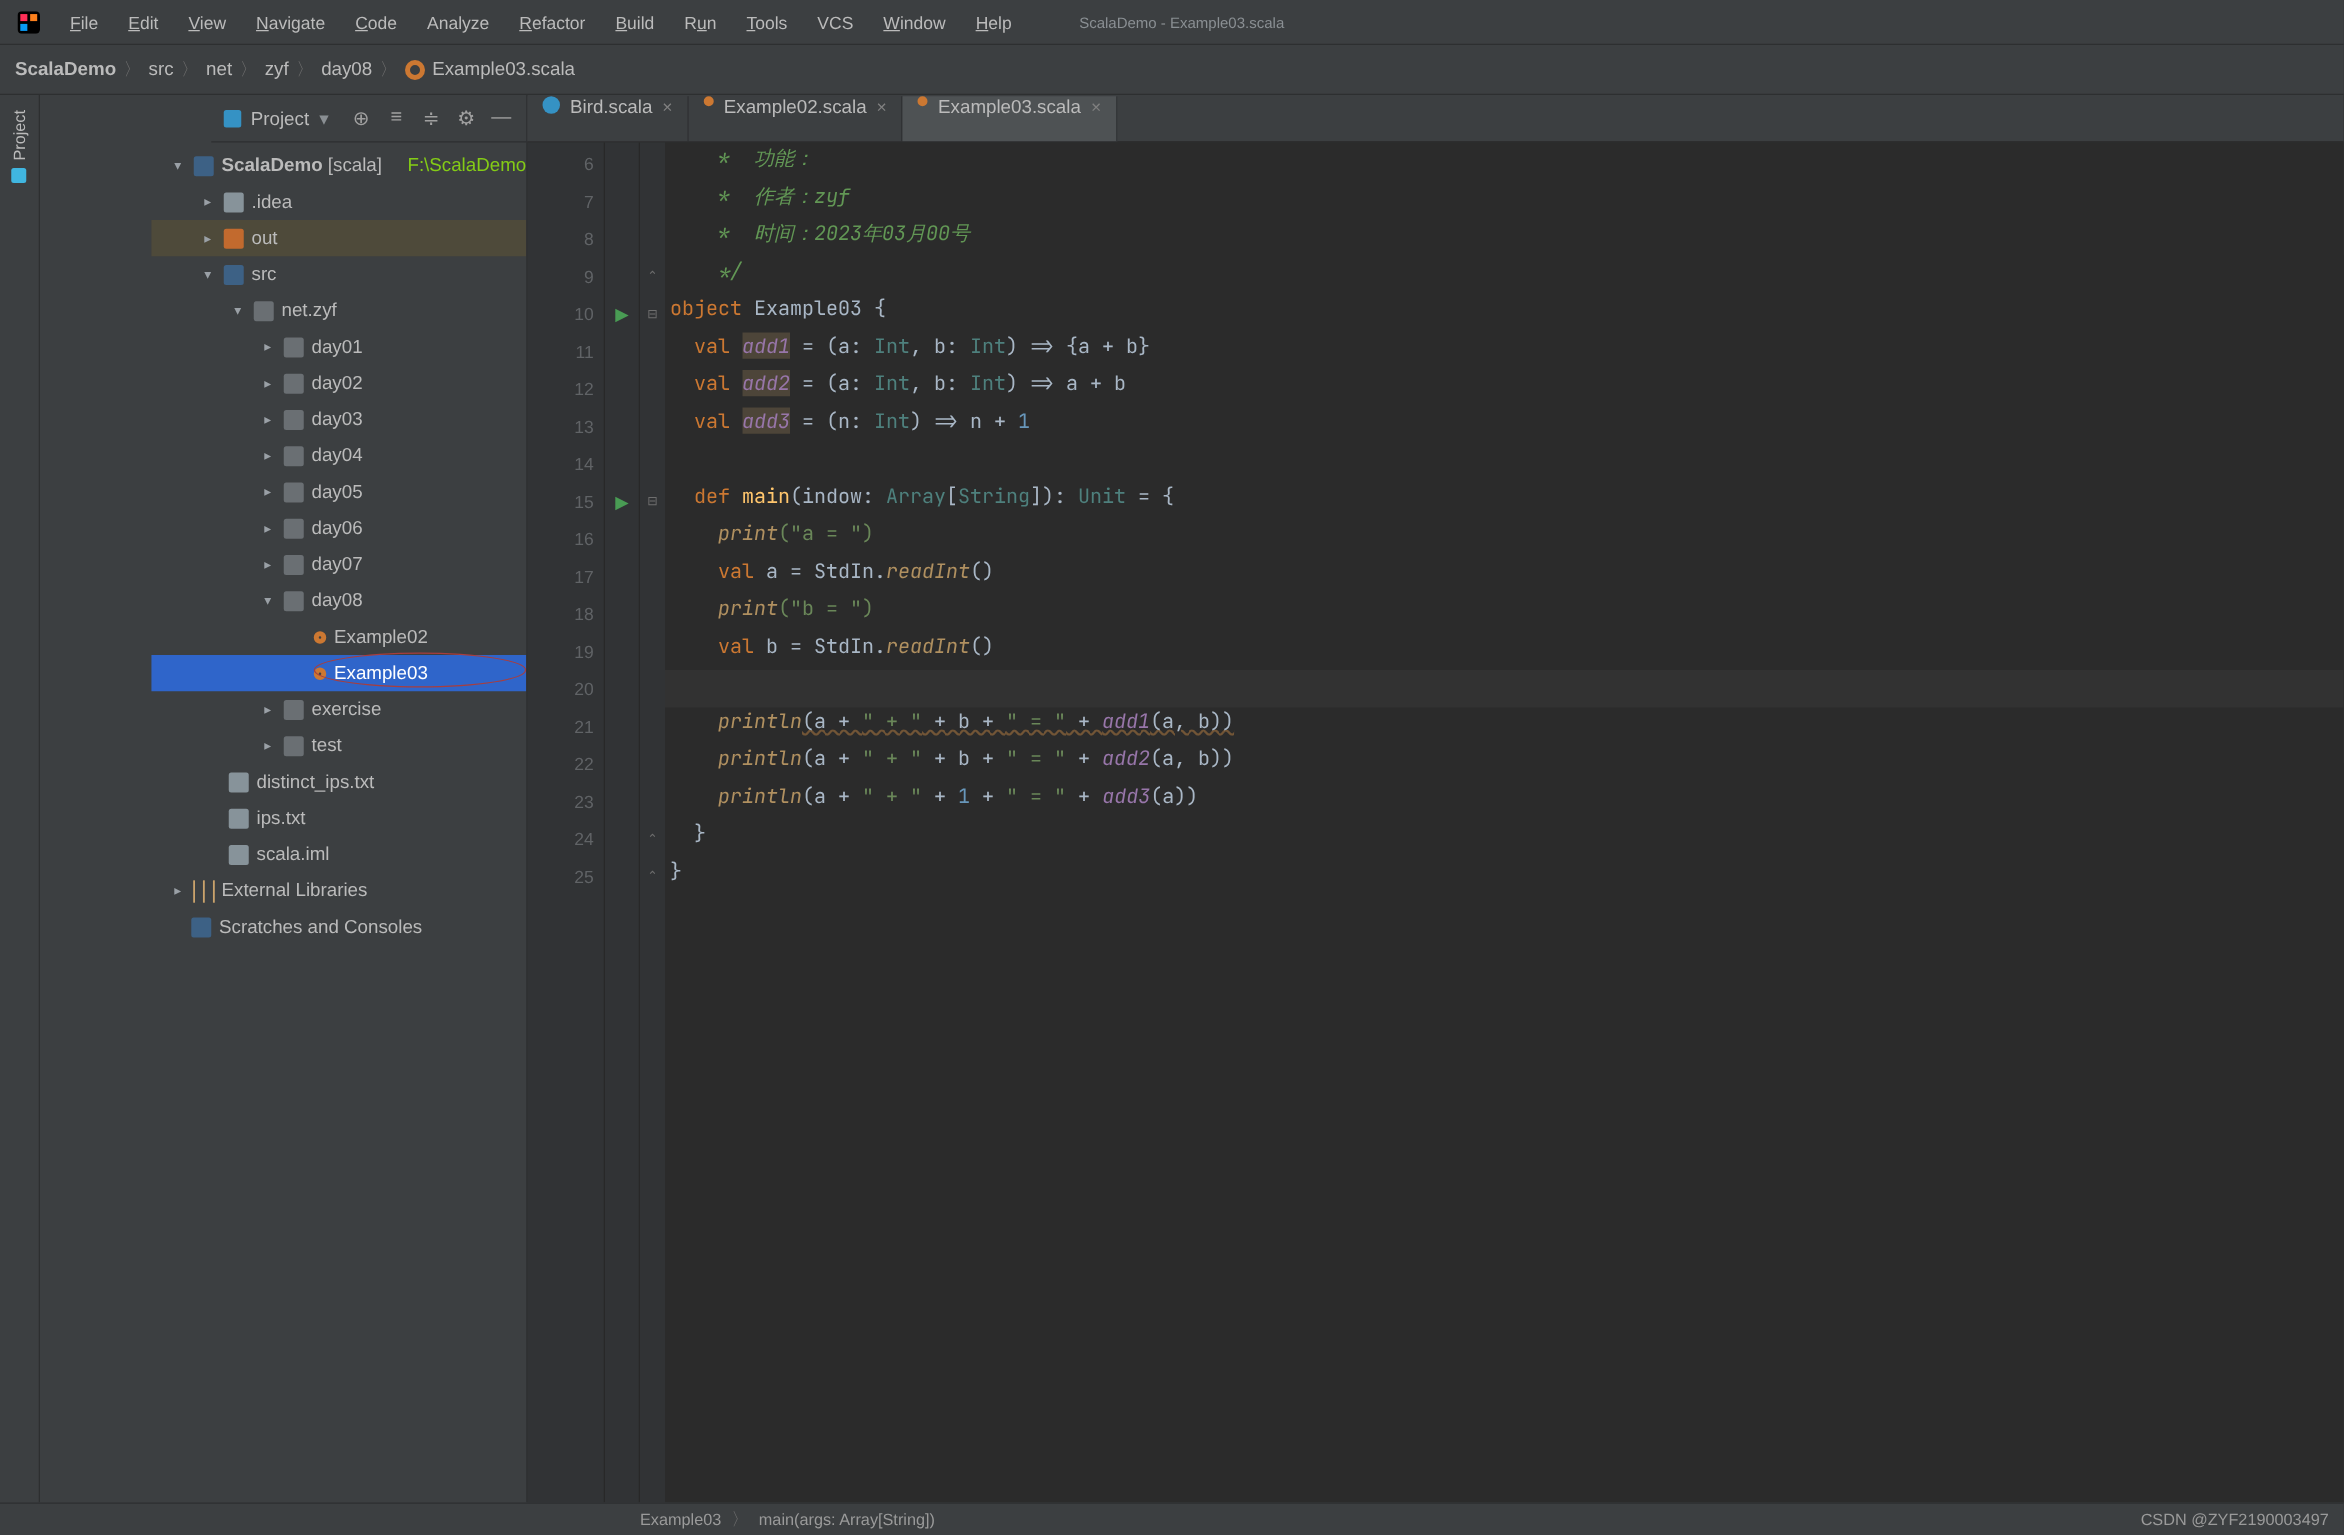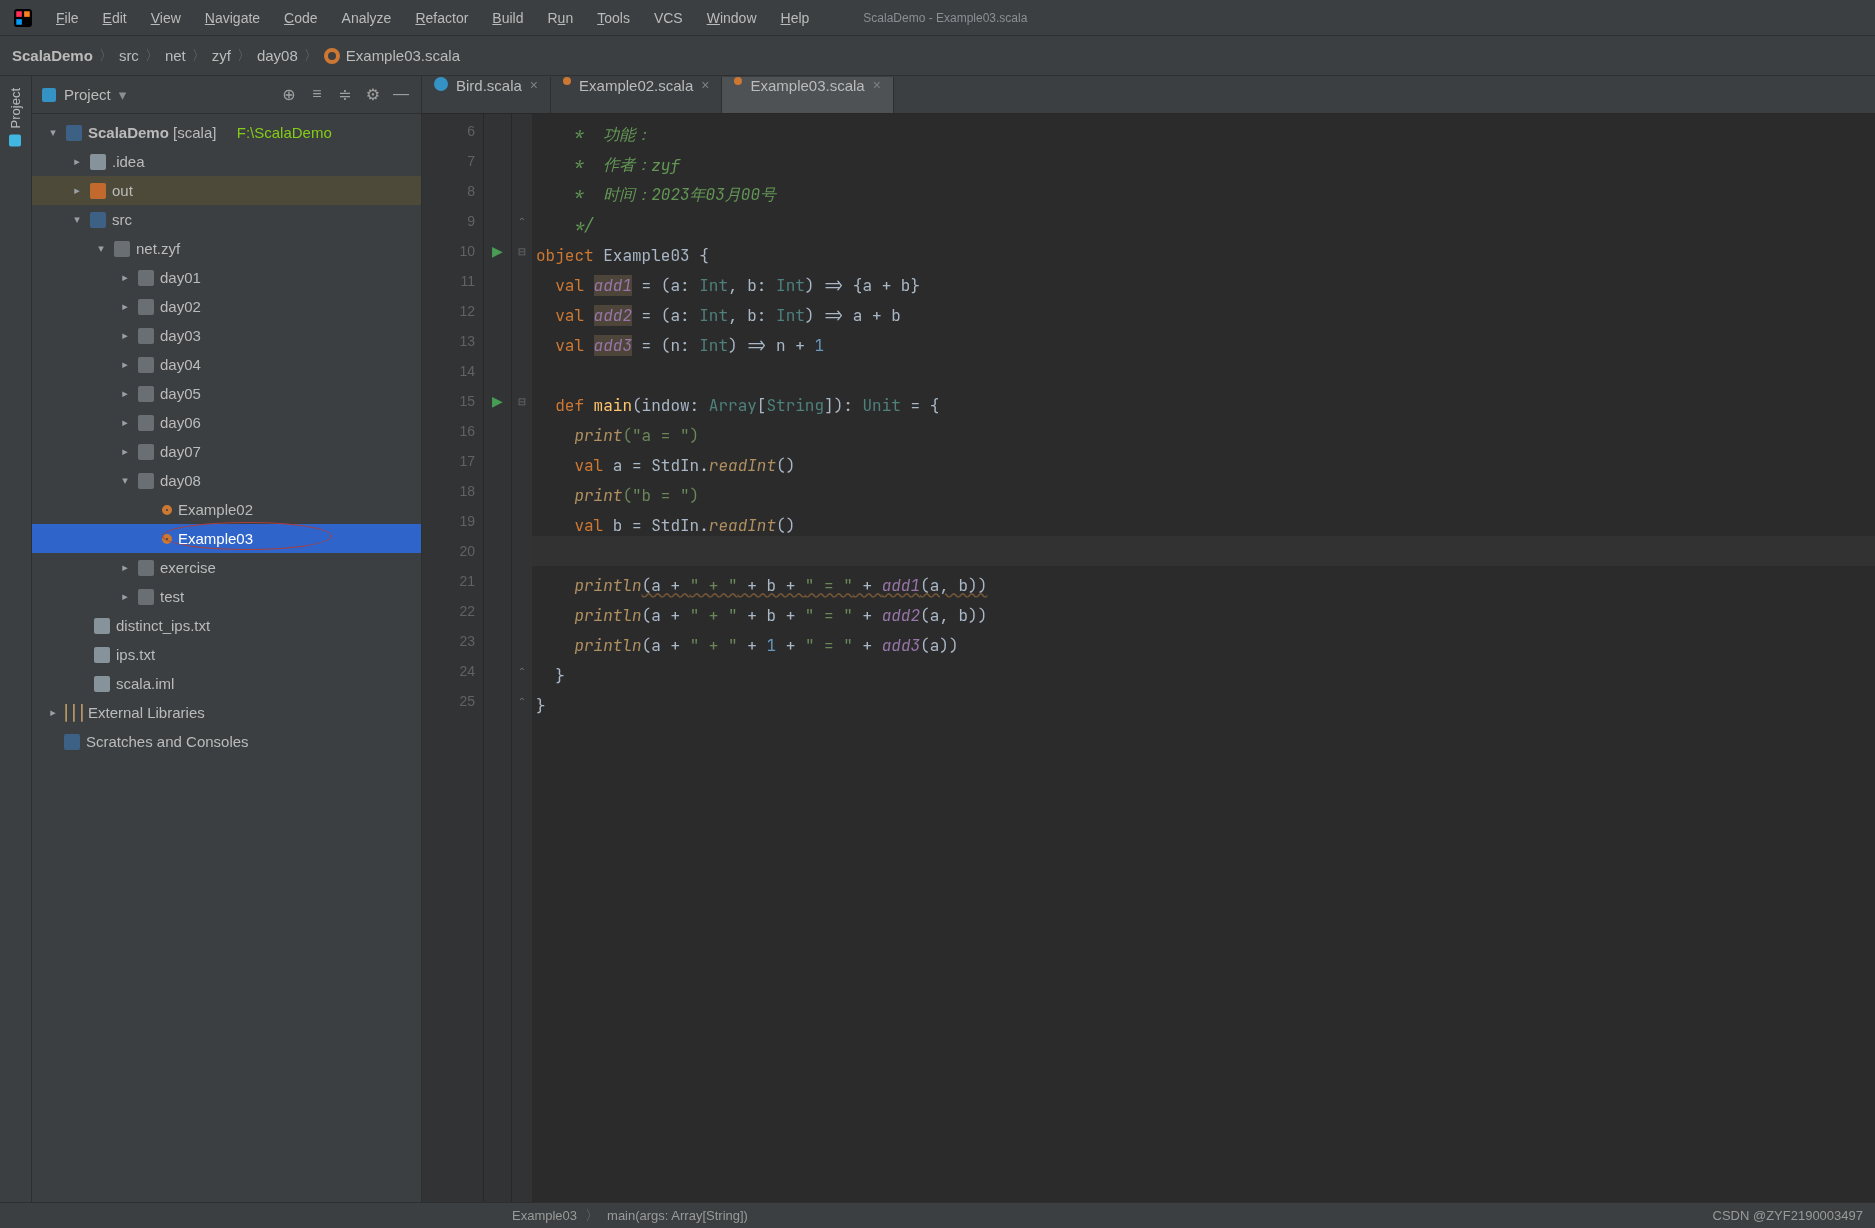--- a/index.html
+++ b/index.html
@@ -54,21 +54,21 @@
 }
 .sidebar-tab-label {
   writing-mode: vertical-rl; transform: rotate(180deg);
   color: #bbb; font-size: 13px; padding: 6px 0;
   display: flex; align-items: center; gap: 6px;
 }
 .sidebar-tab-icon { width: 12px; height: 12px; background: #40b6e0; border-radius: 2px; }
 
 .tree-panel {
   width: 390px; background: #3c3f41; border-right: 1px solid #2d2f30;
-  display: flex; flex-direction: column; min-height: 0;
+  display: flex; flex-direction: column; min-height: 0; align-items: flex-end;
 }
 .tree-header {
   height: 38px; display: flex; align-items: center; padding: 0 10px;
   border-bottom: 1px solid #2d2f30; gap: 8px;
 }
 .tree-title-icon { width: 14px; height: 14px; background: #3592c4; border-radius: 2px; }
 .tree-title { font-size: 15px; color: #bbb; }
 .tree-title .dd { color: #8a8f93; margin-left: 4px; }
 .tree-header .spacer { flex: 1; }
 .th-btn { width: 20px; height: 20px; color: #a0a0a0; font-size: 16px; text-align: center; cursor: pointer; }
@@ -116,21 +116,21 @@
 .g-row { height: 30px; display: flex; align-items: center; justify-content: flex-end; padding-right: 8px; color: #606366; font-size: 14px; }
 .run-col { width: 28px; background: #313335; border-right: 1px solid #282828; padding-top: 2px; }
 .r-row { height: 30px; display: flex; align-items: center; justify-content: center; }
 .run-tri { color: #499c54; font-size: 14px; }
 .fold-col { width: 20px; background: #313335; padding-top: 2px; }
 .f-row { height: 30px; display: flex; align-items: center; justify-content: center; color: #6e6e6e; font-size: 10px; }
 .code {
   flex: 1; background: #2b2b2b; padding-top: 2px;
   font-family: "JetBrains Mono", "Consolas", monospace; font-size: 16px;
 }
-.c-row { height: 30px; display: flex; align-items: flex-end; white-space: pre; padding-left: 4px; }
+.c-row { height: 30px; display: flex; align-items: flex-start; white-space: pre; padding-left: 4px; }
 .c-row.hl { background: #323232; }
 .c-row .wavy { text-decoration: wavy underline #725536; }
 .kw { color: #cc7832; }
 .com { color: #629755; font-style: italic; }
 .str { color: #6a8759; }
 .num { color: #6897bb; }
 .typ { color: #4e807d; }
 .fn { color: #ffc66d; }
 .fn2 { color: #b09060; font-style: italic; }
 .it { color: #9876aa; font-style: italic; }

